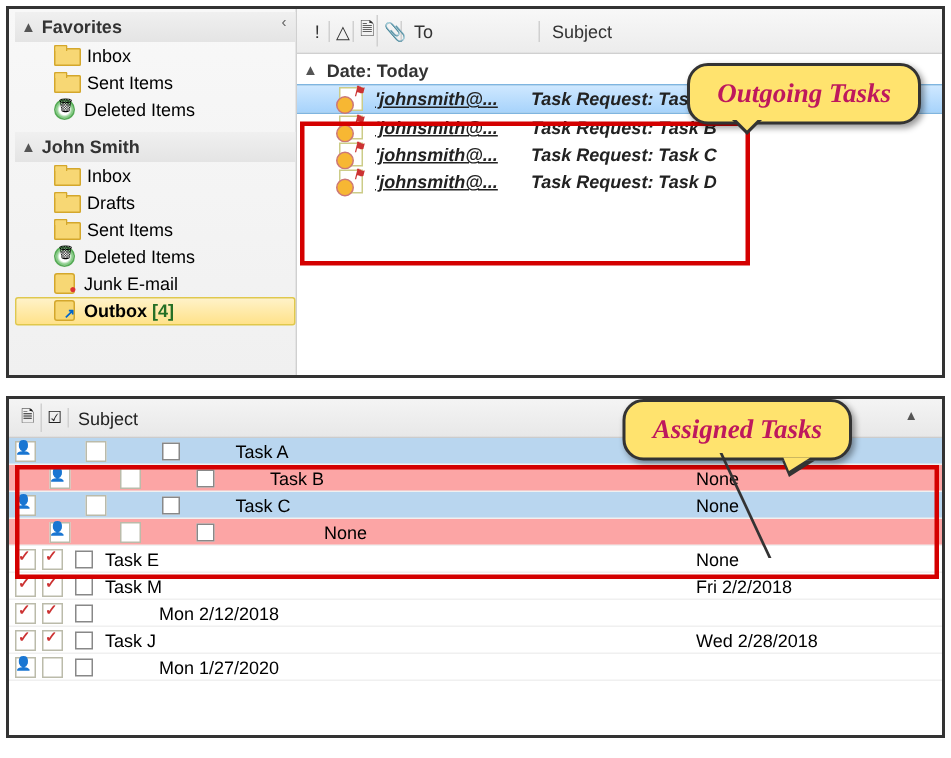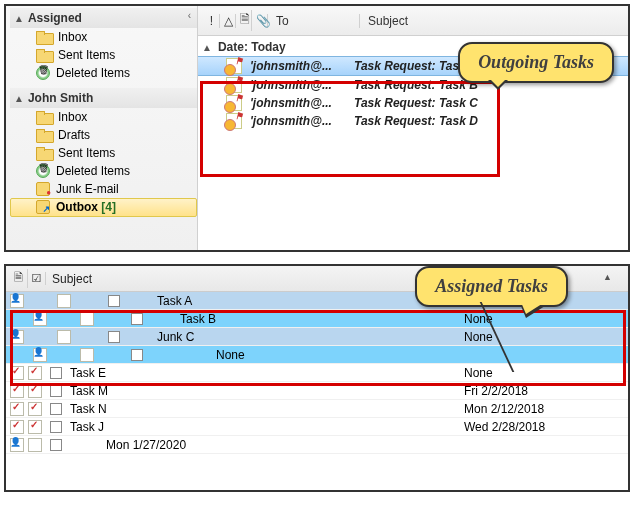--- a/index.html
+++ b/index.html
@@ -28,21 +28,21 @@
 }
 .tree-section-header {
   display: flex; align-items: center; gap: 4px;
   padding: 3px 4px;
   font-weight: bold; color: #333;
   background: linear-gradient(to bottom,#f0f0f0,#e4e4e4);
   cursor: pointer;
 }
 .tree-section-header .arrow { font-size: 10px; color: #555; }
 .tree-item {
-  display: flex; align-items: center; gap: 6px;
+  display: flex; align-items: flex-start; gap: 6px;
   padding: 2px 4px 2px 26px;
   cursor: pointer;
 }
 .tree-item.selected {
   background: linear-gradient(to bottom, #fff2c8, #ffe28a);
   border: 1px solid #e0c84c;
   padding: 1px 3px 2px 25px;
   border-radius: 2px;
 }
 .folder-icon { width: 16px; height: 12px; display:inline-block; position:relative; }
@@ -87,33 +87,33 @@
   padding:1px 0 1px 28px;
   font-style:italic; font-weight:bold; color:#222;
 }
 .msg-row.selected { background:linear-gradient(to bottom,#cfe8ff,#a7d3fb); border-top:1px solid #7fb5e0; border-bottom:1px solid #7fb5e0; }
 .msg-row .task-icon {
   width:16px;height:16px;display:inline-block;margin-right:8px;
   background:#fff;border:1px solid #cc8;position:relative;
 }
 .msg-row .task-icon::before{content:"";position:absolute;left:-3px;bottom:-3px;width:10px;height:10px;background:#f7b733;border:1px solid #c77;border-radius:50%;}
 .msg-row .task-icon::after{content:"⚑";position:absolute;right:-2px;top:-3px;font-size:9px;color:#c33;}
-.msg-row .to-cell { width:98px; overflow:hidden; text-overflow:ellipsis; white-space:nowrap; }
+.msg-row .to-cell { width:98px; overflow:hidden; text-overflow:ellipsis; white-space:nowrap;text-decoration:underline; }
 .msg-row .subj-cell { flex:1; padding-left:6px; }
 
 .red-box-1 {
   position:absolute; left:194px; top:75px; width:300px; height:96px;
   border:3px solid #d40000; pointer-events:none;
 }
 
 .callout {
   position:absolute; background:#ffe36e;
   border:2px solid #333; border-radius:14px;
   padding:8px 18px;
-  font:italic bold 18px Georgia,serif; color:#404040;
+  font:italic bold 18px Georgia,serif; color:#be185d;
   box-shadow:2px 2px 4px rgba(0,0,0,.4);
 }
 .callout-1 { top:36px; right:14px; }
 .callout-1::after{
   content:""; position:absolute; left:30px; bottom:-14px;
   border:8px solid transparent; border-top-color:#ffe36e;
 }
 .callout-1::before{
   content:""; position:absolute; left:28px; bottom:-19px;
   border:10px solid transparent; border-top-color:#333;
@@ -138,21 +138,21 @@
   border-bottom:1px solid #eee;
 }
 
 .task-rows{flex:1;overflow:hidden;}
 .task-row{
   display:flex;align-items:center;
   padding:0 4px 0 4px; height:18px;
   border-bottom:1px solid #f0f0f0;
 }
 .task-row.blue{background:#b9d6ef;gap:29px;}
-.task-row.blue.alt{background:#7dd3fc;padding-left:27px;}
+.task-row.blue.alt{background:#fca5a5;padding-left:27px;}
 .task-row .ticon{width:16px;height:14px;display:inline-block;margin-right:2px;position:relative;}
 .task-row .ticon.clip::before{content:"";position:absolute;left:0;top:0;width:12px;height:12px;background:#fff;border:1px solid #bba;}
 .task-row .ticon.clip::after{content:"✓";color:#c33;position:absolute;left:2px;top:-1px;font-size:10px;font-weight:bold;}
 .task-row .ticon.person::before{content:"";position:absolute;left:0;top:0;width:12px;height:12px;background:#fff;border:1px solid #bba;}
 .task-row .ticon.person::after{content:"👤";position:absolute;left:0;top:-1px;font-size:9px;}
 .task-row .ticon2{width:16px;height:14px;display:inline-block;margin-right:6px;position:relative;}
 .task-row .ticon2::before{content:"";position:absolute;left:0;top:0;width:12px;height:12px;background:#fff;border:1px solid #bba;}
 .task-row .ticon2.red::after{content:"✓";color:#c33;position:absolute;left:2px;top:-1px;font-size:10px;font-weight:bold;}
 .task-row .chk{width:12px;height:12px;border:1px solid #888;margin-right:8px;flex-shrink:0;background:#fff;}
 .task-row .subj{flex:1;}
@@ -185,21 +185,21 @@
 </style>
 </head>
 <body>
 
 <div class="panel top-panel">
   <div class="nav-tree">
     <span class="collapse-arrow">‹</span>
 
     <div class="tree-section-header">
       <span class="arrow">▲</span>
-      <span>Assigned</span>
+      <span>Favorites</span>
     </div>
     <div class="tree-item">
         <span class="folder-icon"></span>
         <span>Inbox</span>
       </div>
     <div class="tree-item">
         <span class="folder-icon"></span>
         <span>Sent Items</span>
       </div>
     <div class="tree-item">
@@ -296,21 +296,21 @@
         <span class="ticon person"></span>
         <span class="ticon2"></span>
         <span class="chk"></span>
         <span class="subj">Task B</span>
         <span class="due">None</span>
       </div>
     <div class="task-row blue">
         <span class="ticon person"></span>
         <span class="ticon2"></span>
         <span class="chk"></span>
-        <span class="subj">Junk C</span>
+        <span class="subj">Task C</span>
         <span class="due">None</span>
       </div>
     <div class="task-row blue alt">
         <span class="ticon person"></span>
         <span class="ticon2"></span>
         <span class="chk"></span>
         <span class="due">None</span>
       </div>
     <div class="task-row">
         <span class="ticon clip"></span>
@@ -323,21 +323,20 @@
         <span class="ticon clip"></span>
         <span class="ticon2 red"></span>
         <span class="chk"></span>
         <span class="subj">Task M</span>
         <span class="due">Fri 2/2/2018</span>
       </div>
     <div class="task-row">
         <span class="ticon clip"></span>
         <span class="ticon2 red"></span>
         <span class="chk"></span>
-        <span class="subj">Task N</span>
         <span class="due">Mon 2/12/2018</span>
       </div>
     <div class="task-row">
         <span class="ticon clip"></span>
         <span class="ticon2 red"></span>
         <span class="chk"></span>
         <span class="subj">Task J</span>
         <span class="due">Wed 2/28/2018</span>
       </div>
     <div class="task-row">

